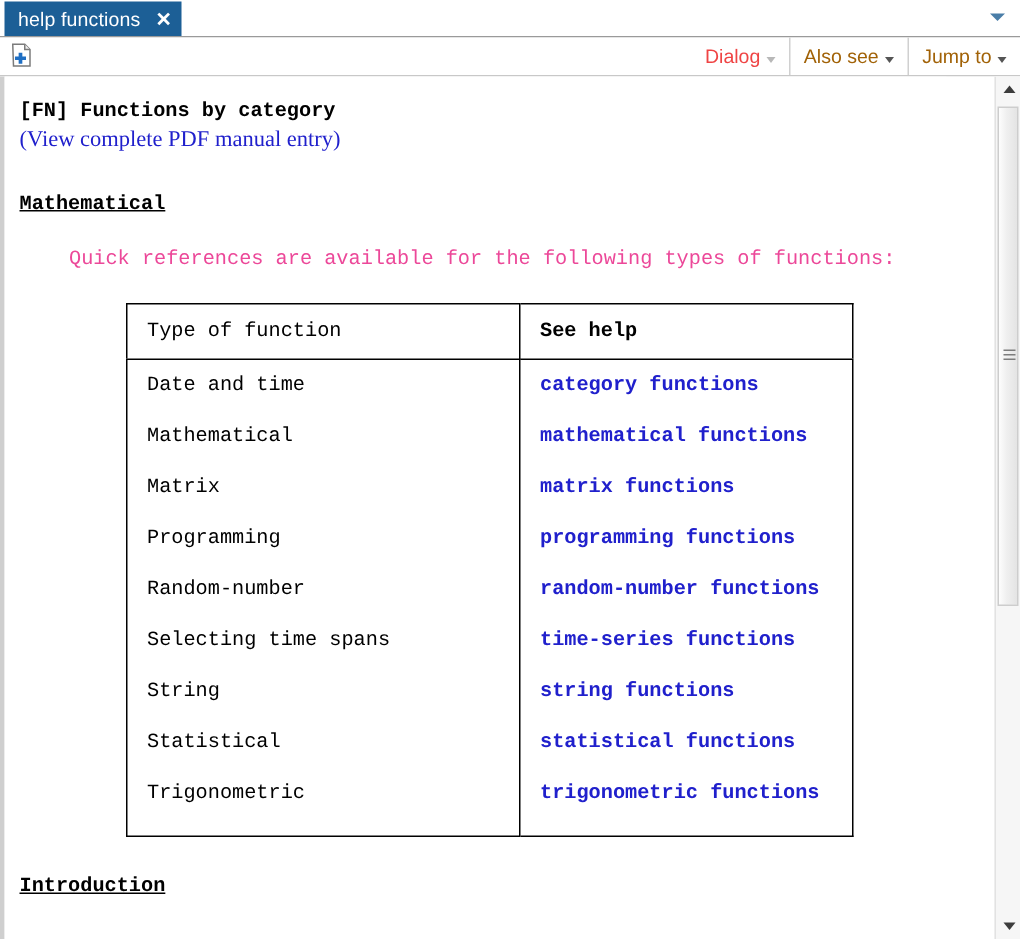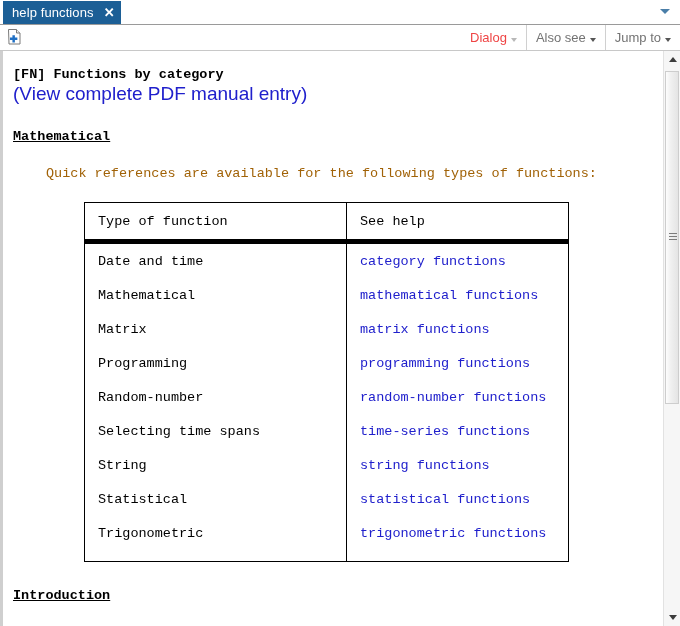--- a/index.html
+++ b/index.html
@@ -76,21 +76,21 @@
   .tb-left { display: flex; align-items: center; padding-left: 6px; }
   .tb-right {
     position: absolute; right: 0; top: 0;
     height: 25px;
     display: flex; align-items: stretch;
   }
   .tb-btn {
     display: flex; align-items: center;
     padding: 0 9px;
     font-size: 13px;
-    color: #737373;
+    color: #a16207;
     cursor: pointer;
     white-space: nowrap;
     border-left: 1px solid #d0d0d0;
   }
   .tb-btn.first { border-left: none; }
   .tb-btn.disabled { color: #ef4444; cursor: default; }
   .tb-btn .caret {
     margin-left: 4px;
     width: 0; height: 0;
     border-left: 3.5px solid transparent;
@@ -126,22 +126,22 @@
 
   .title-line {
     font-family: "Liberation Mono", monospace;
     font-size: 13.5px;
     font-weight: bold;
     color: #000000;
     line-height: 19px;
     white-space: pre;
   }
   .pdf-line {
-    font-family: Liberation Sans, sans-serif;
-    font-size: 19px;
+    font-family: Liberation Serif, serif;
+    font-size: 15px;
     color: #2020cc;
     line-height: 19px;
     white-space: pre;
   }
   .pdf-link { color: #2020cc; text-decoration: none; cursor: pointer; }
 
   .section-head {
     margin-top: 25px;
     font-family: "Liberation Mono", monospace;
     font-size: 13.5px;
@@ -150,21 +150,21 @@
     text-decoration: underline;
     display: inline-block;
     line-height: 18px;
   }
 
   .para {
     margin-top: 19px;
     margin-left: 33px;
     font-family: "Liberation Mono", monospace;
     font-size: 13.5px;
-    color: #a16207;
+    color: #ec4899;
     line-height: 18px;
     white-space: pre;
   }
 
   table.fn {
     margin-top: 19px;
     margin-left: 71px;
     border-collapse: collapse;
     border: 1px solid #000000;
     width: 457px;
@@ -176,28 +176,28 @@
     font-family: "Liberation Mono", monospace;
     font-size: 13.5px;
     color: #000000;
     height: 34px;
     vertical-align: middle;
     white-space: nowrap;
     overflow: hidden;
   }
   table.fn tr.head td {
     height: 36px;
-    border-bottom: 5px solid #000000;
+    border-bottom: 1px solid #000000;
     margin-top: 44px;
   }
   table.fn td.c1 {
     width: 248px;
     border-right: 1px solid #000000;
   }
-  table.fn td.c2 { width: 208px; }
+  table.fn td.c2 { width: 208px; font-weight: bold; }
   table.fn tr.pad td { height: 11px; }
   .fnlink { color: #2020cc; text-decoration: none; cursor: pointer; }
 
   .intro-head {
     margin-top: 25px;
     font-family: "Liberation Mono", monospace;
     font-size: 13.5px;
     font-weight: bold;
     color: #000000;
     text-decoration: underline;

